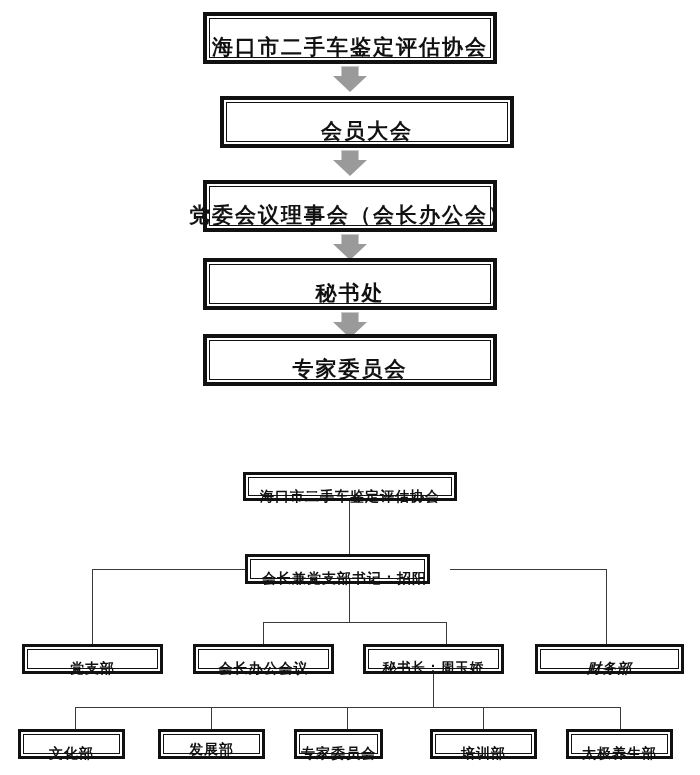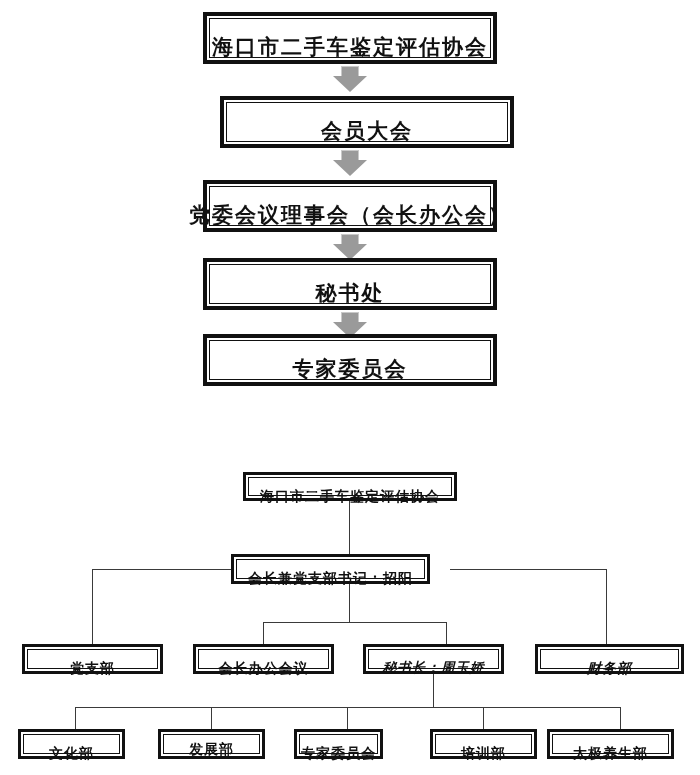--- a/index.html
+++ b/index.html
@@ -126,21 +126,21 @@
 
   <div class="org">
 
     <div class="node" style="left:243px;top:472px;width:214px;height:29px;">
       <span class="inner"></span>
       <span class="label">海口市二手车鉴定评估协会</span>
     </div>
 
     <div class="line v" style="left:349px;top:501px;height:53px;"></div>
 
-    <div class="node" style="left:231px;top:554px;width:199px;height:30px;">
+    <div class="node" style="left:245px;top:554px;width:185px;height:30px;justify-content:flex-end;">
       <span class="inner"></span>
       <span class="label">会长兼党支部书记：招阳</span>
     </div>
 
     <div class="line h" style="left:92px;top:569px;width:153px;"></div>
     <div class="line v" style="left:92px;top:569px;height:75px;"></div>
 
     <div class="line h" style="left:450px;top:569px;width:156px;"></div>
     <div class="line v" style="left:606px;top:569px;height:75px;"></div>
 
@@ -152,21 +152,21 @@
     <div class="node" style="left:22px;top:644px;width:141px;height:30px;">
       <span class="inner"></span>
       <span class="label">党支部</span>
     </div>
 
     <div class="node" style="left:193px;top:644px;width:141px;height:30px;">
       <span class="inner"></span>
       <span class="label">会长办公会议</span>
     </div>
 
-    <div class="node small" style="left:363px;top:644px;width:141px;height:30px;font-style:italic;">
+    <div class="node small" style="left:363px;top:644px;width:141px;height:30px;">
       <span class="inner"></span>
       <span class="label">秘书长：周玉娇</span>
     </div>
 
     <div class="node" style="left:535px;top:644px;width:149px;height:30px;font-style:italic;">
       <span class="inner"></span>
       <span class="label">财务部</span>
     </div>
 
     <div class="line v" style="left:433px;top:674px;height:33px;"></div>
@@ -191,19 +191,19 @@
     <div class="node" style="left:294px;top:729px;width:89px;height:30px;">
       <span class="inner"></span>
       <span class="label">专家委员会</span>
     </div>
 
     <div class="node" style="left:430px;top:729px;width:107px;height:30px;">
       <span class="inner"></span>
       <span class="label">培训部</span>
     </div>
 
-    <div class="node" style="left:547px;top:729px;width:127px;height:30px;">
+    <div class="node" style="left:566px;top:729px;width:107px;height:30px;">
       <span class="inner"></span>
       <span class="label">太极养生部</span>
     </div>
   </div>
 
 </div>
 
 </body></html>

